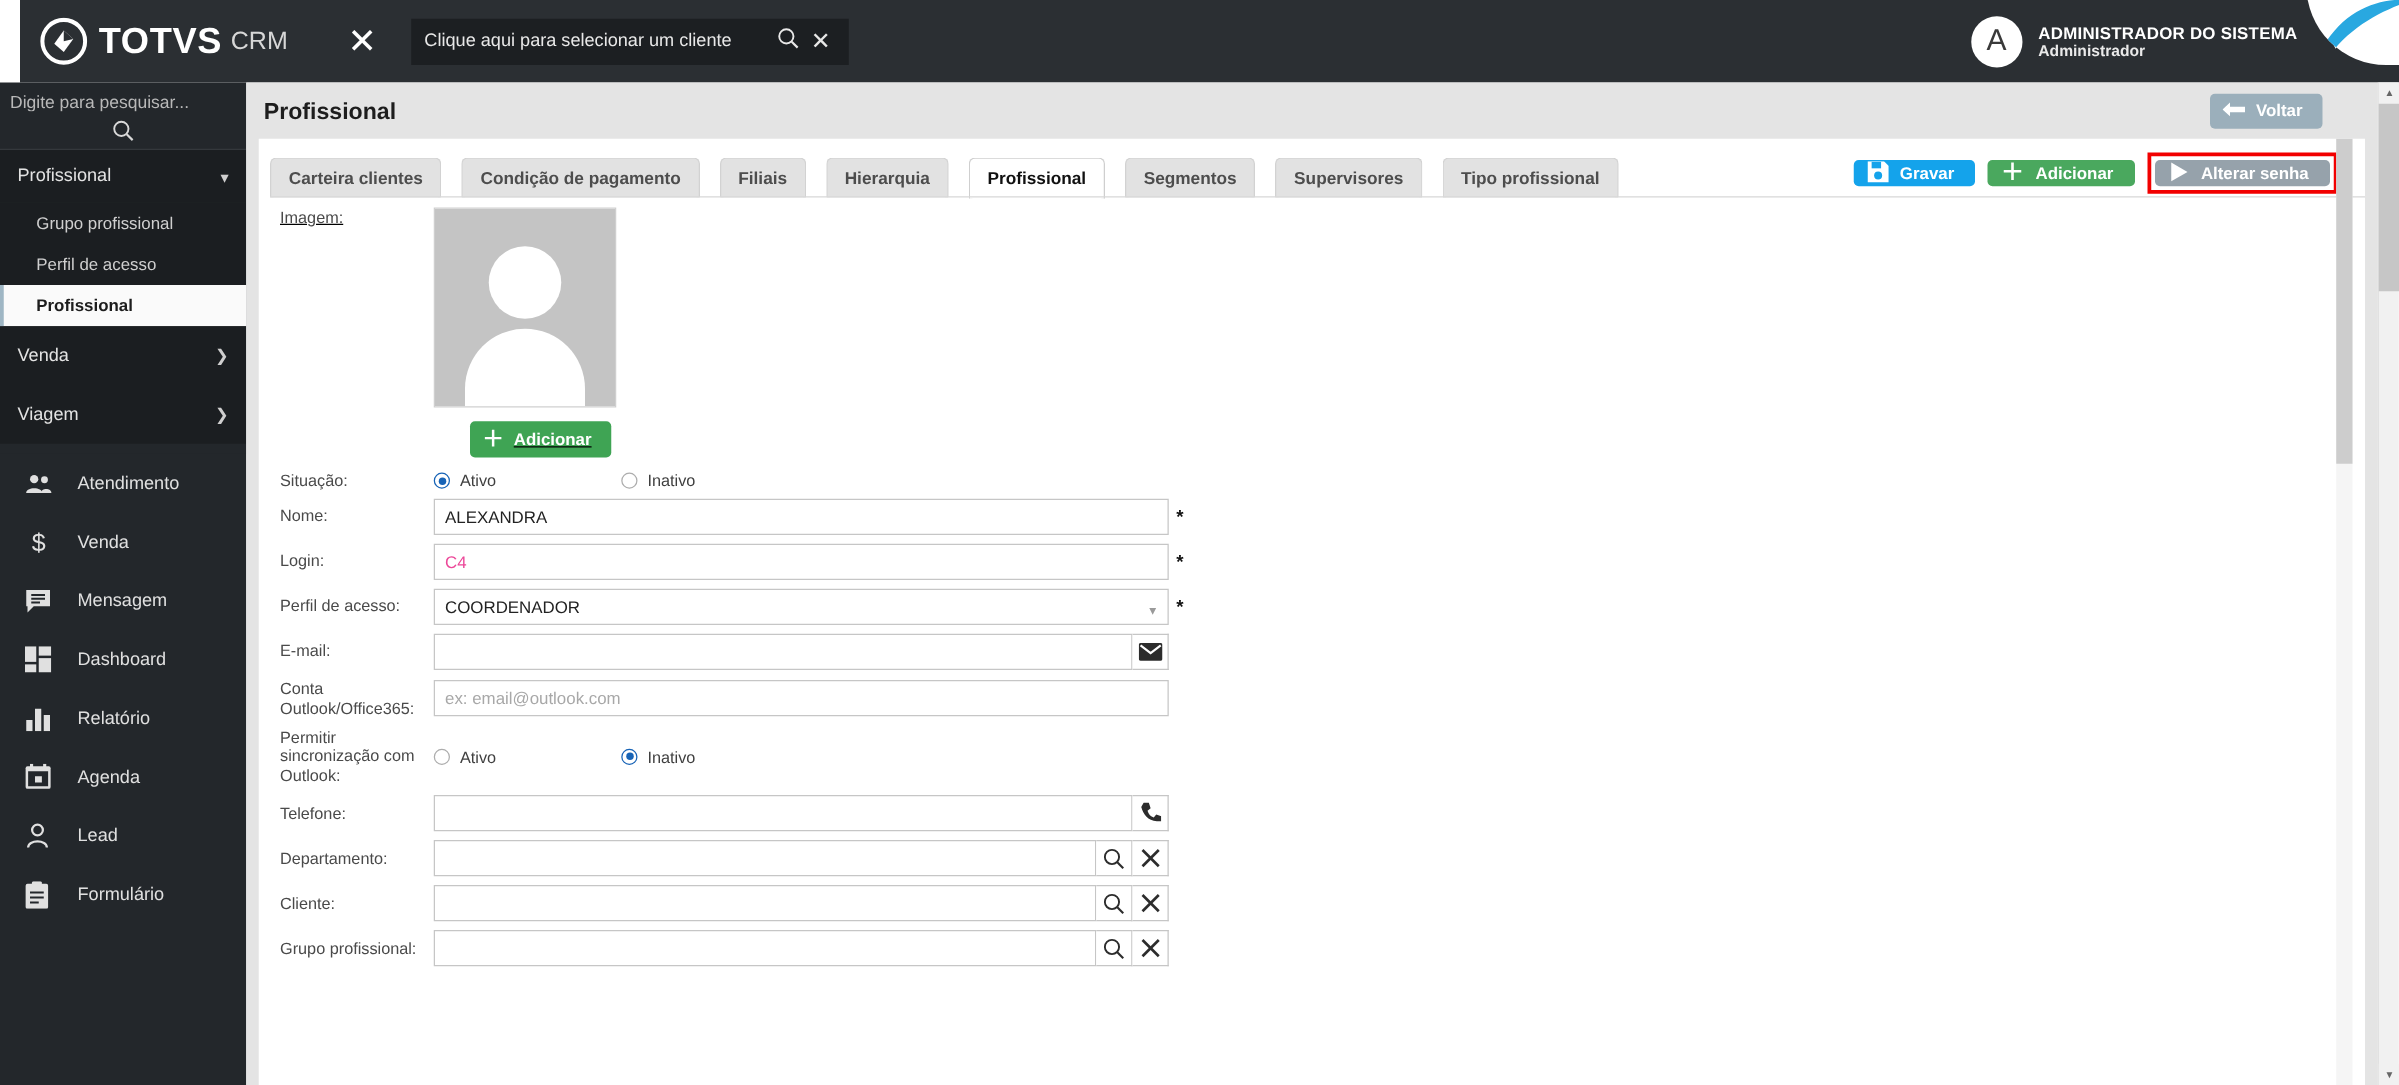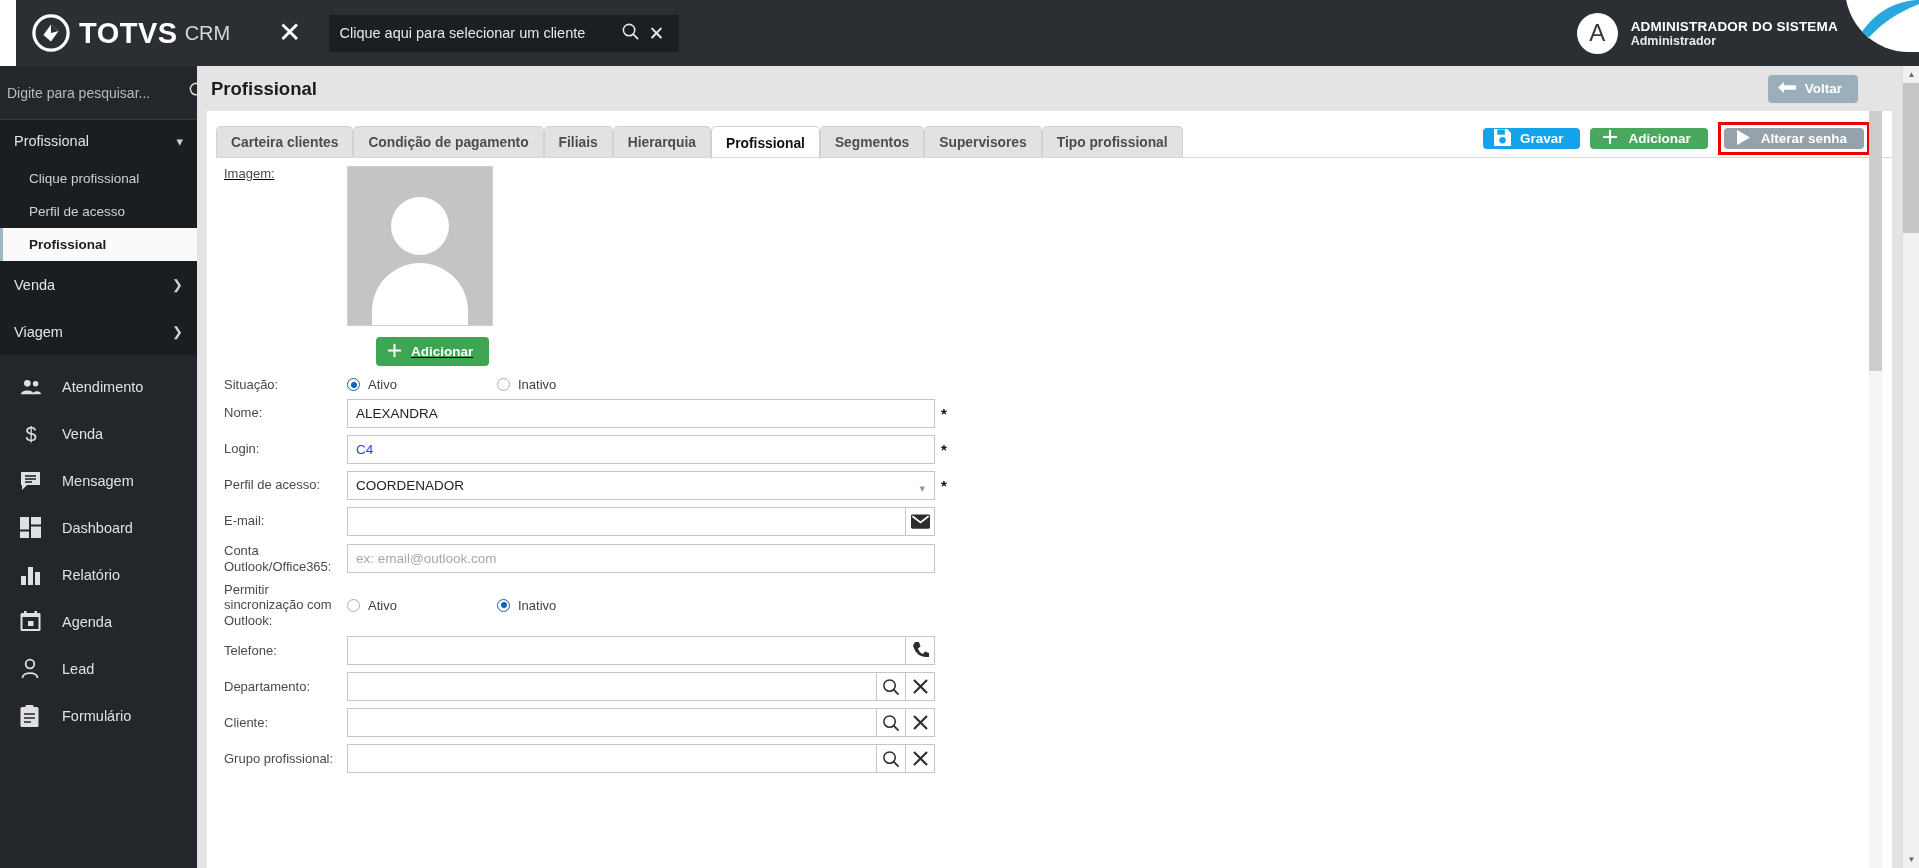--- a/index.html
+++ b/index.html
@@ -60,22 +60,23 @@
 
   
   .sidebar {
     position: absolute; top: 66px; left: 0;
     width: 197px; height: 802px;
     background: #23272b;
     overflow: hidden;
   }
   .side-search {
     height: 54px; display: flex; align-items: center;
-    padding: 0 7px;
+    padding: 0 30px;
     border-bottom: 1px solid #34383c;
+    flex-direction: column;
   }
   .side-search input {
     flex: 1; background: transparent; border: none;
     color: #d9d9d9; font-size: 14px; outline: none;
     font-family: "Liberation Sans", sans-serif;
   }
   .side-search input::placeholder { color: #b9b9b9; }
   .group-header {
     height: 42px; display: flex; align-items: center;
     padding: 0 14px; color: #e3e3e3; font-size: 14.5px;
@@ -129,21 +130,21 @@
     cursor: pointer; margin-right: 44px;
     font-family: "Liberation Sans", sans-serif;
   }
 
   
   .tabs-wrap {
     background: #fff; margin: 0 10px 0 10px;
     height: 757px; position: relative;
   }
   .tabs {
-    display: flex; align-items: flex-start; gap: 0;
+    display: flex; align-items: center; gap: 16px;
     padding: 15px 0 0 9px; height: 47px;
   }
   .tab {
     background: #e2e2e2; color: #4d4d4d;
     border: 1px solid #d2d2d2; border-bottom: none;
     border-radius: 5px 5px 0 0;
     height: 32px; padding: 0 14px;
     display: flex; align-items: center;
     font-size: 13.8px; font-weight: bold;
     cursor: pointer; white-space: nowrap;
@@ -167,21 +168,21 @@
     font-size: 13px; color: #4a4a4a; line-height: 1.22;
   }
   .ctl { position: relative; }
   .inp {
     height: 29px; border: 1px solid #c6c6c6;
     background: #fff; font-size: 13.5px; color: #222;
     padding: 0 8px; outline: none;
     font-family: "Liberation Sans", sans-serif;
   }
   .inp::placeholder { color: #a8a8a8; }
-  .inp.ghost { color: #1d4ed8; }
+  .inp.ghost { color: #ec4899; }
   .req { color: #111; font-size: 15px; margin-left: 6px; font-weight: bold; }
   .radio-group { display: flex; align-items: center; }
   .radio-opt { display: flex; align-items: center; font-size: 13px; color: #3f3f3f; }
   .rdo {
     width: 13px; height: 13px; border-radius: 50%;
     border: 1px solid #adadad; background: #fff;
     display: inline-block; margin-right: 8px; position: relative;
   }
   .rdo.on { border-color: #1763b6; }
   .rdo.on::after {
@@ -344,21 +345,21 @@
         </svg>
     </span>
   </div>
 
   <div class="group-header">
     <span class="gh-label">Profissional</span>
     <span class="chev">▾</span>
   </div>
 
   <div class="sub-item">
-    <span>Clique profissional</span>
+    <span>Grupo profissional</span>
   </div>
   <div class="sub-item">
     <span>Perfil de acesso</span>
   </div>
   <div class="sub-item active">
     <span>Profissional</span>
   </div>
 
   <div class="nav-row">
     <span class="nr-label">Venda</span>

